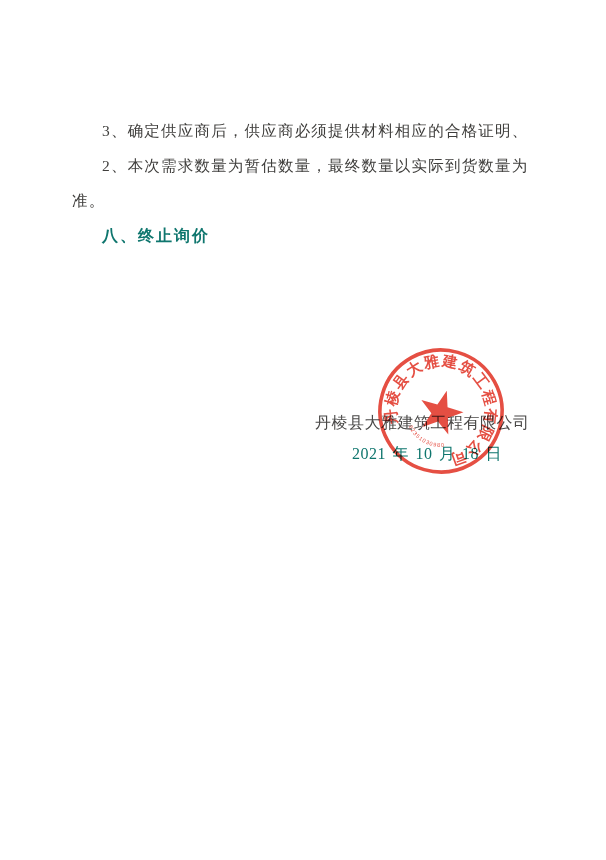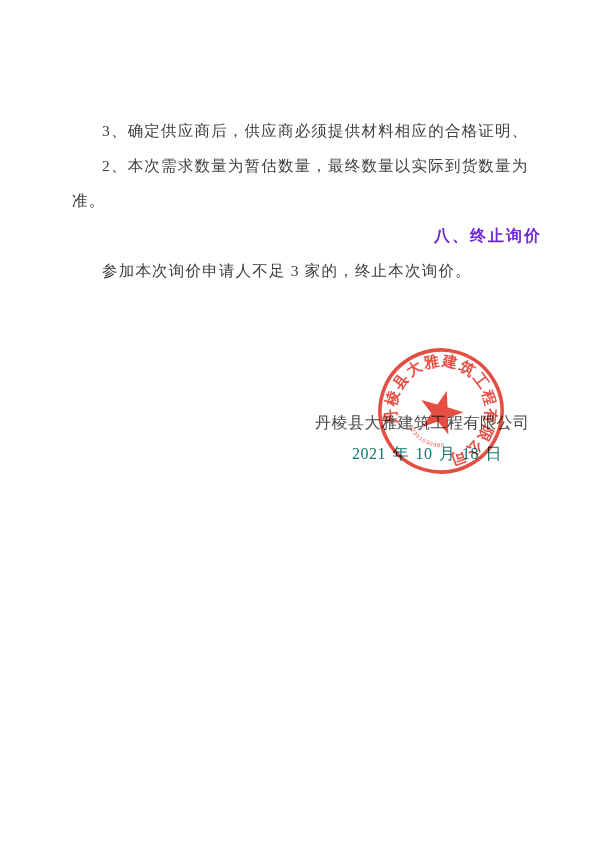--- a/index.html
+++ b/index.html
@@ -23,24 +23,23 @@
     font-size: 15.5px;
     letter-spacing: 1.2px;
     line-height: 35px;
     color: #3f3e3c;
   }
   .line { display: block; white-space: nowrap; }
   .indent { padding-left: 30px; }
   .heading-line {
     font-family: "Liberation Sans", "DejaVu Sans", sans-serif;
     font-weight: bold;
-    color: #6d28d9;
+    color: #0f766e;
     font-size: 16px;
     letter-spacing: 2px;
-    text-align: right;
   }
   .sig-company {
     position: absolute;
     left: 315px;
     top: 413px;
     font-size: 16px;
     letter-spacing: 0.5px;
     color: #4a4948;
     white-space: nowrap;
   }
@@ -69,21 +68,20 @@
 </head>
 <body>
 
 <div class="page">
 
   <div class="text-col">
     <span class="line indent">3、确定供应商后，供应商必须提供材料相应的合格证明、</span>
     <span class="line indent">2、本次需求数量为暂估数量，最终数量以实际到货数量为</span>
     <span class="line">准。</span>
     <span class="line indent heading-line">八、终止询价</span>
-    <span class="line indent">参加本次询价申请人不足 3 家的，终止本次询价。</span>
   </div>
 
   <div class="sig-company">丹棱县大雅建筑工程有限公司</div>
   <div class="sig-date">2021 年 10 月 18 日</div>
 
   <svg class="seal" viewBox="0 0 140 140">
     <defs>
       <path id="arcPath" d="M 25,70 A 45,45 0 1 1 115,70 A 45,45 0 1 1 25,70" fill="none"></path>
       <path id="codePath" d="M 34,70 A 36,36 0 0 0 106,70" fill="none"></path>
     </defs>

